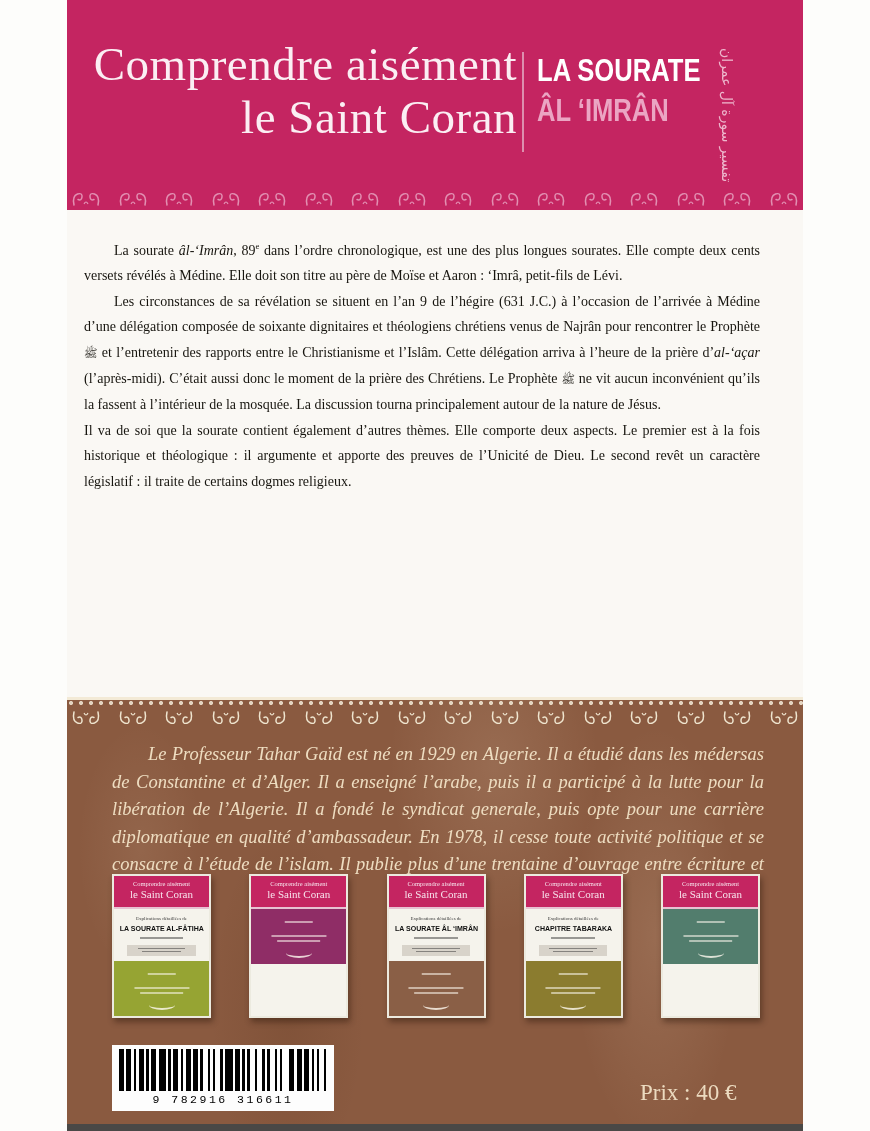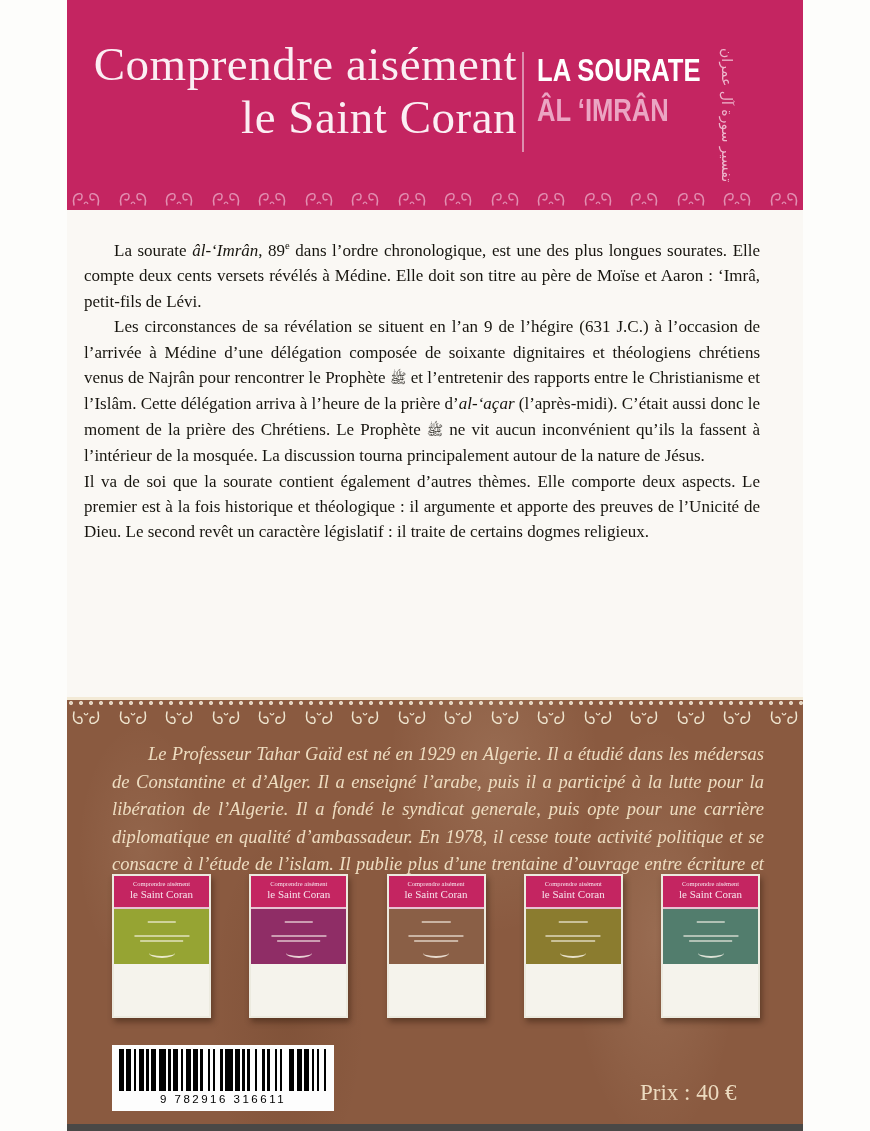--- a/index.html
+++ b/index.html
@@ -28,21 +28,21 @@
   .orn-row {
     position:absolute; left:4px; right:4px; bottom:2px; height:22px;
     display:flex; justify-content:space-between; align-items:flex-end;
   }
   .orn-row svg { display:block; }
 
   
   .white-sec { position:absolute; top:210px; left:0; width:736px; height:487px; background:#faf8f4; }
   .synopsis {
     position:absolute; top:28px; left:17px; width:676px;
-    font-size:17px; line-height:25.4px; color:#17150f; text-align:justify;
+    font-size:14px; line-height:25.4px; color:#17150f; text-align:justify;
   }
   .synopsis p { margin:0; }
   .synopsis p.indent { text-indent:30px; }
   .it { font-style:italic; }
   .synopsis sup { font-size:.62em; line-height:0; }
   .hon { font-size:.8em; }
 
   
   .brown-sec {
     position:absolute; top:697px; left:0; width:736px; height:434px;
@@ -97,21 +97,21 @@
   }
 
   
   .barcode-box {
     position:absolute; top:348px; left:45px; width:222px; height:66px;
     background:#fdfdfd; box-sizing:border-box; padding:4px 7px 2px;
   }
   .bars { height:42px; display:flex; }
   .bars div { height:100%; }
   .bc-digits {
-    font-family:Liberation Sans, sans-serif; font-size:11.5px; letter-spacing:2.5px;
+    font-family:Liberation Mono, monospace; font-size:11.5px; letter-spacing:2.5px;
     color:#000; text-align:center; margin-top:2px; white-space:nowrap;
   }
   .isbn  { position:absolute; top:383px; left:222px; font-size:23px; color:#ecdbc0; letter-spacing:.5px; }
   .price { position:absolute; top:383px; left:573px; font-size:23px; color:#ecdbc0; }
   .bottom-strip { position:absolute; bottom:0; left:0; right:0; height:7px; background:#4a4846; }
 </style>
 </head>
 <body>
 
 <div class="page">
@@ -306,20 +306,29 @@
     </div>
 
     <div class="author-note">Le Professeur Tahar Gaïd est né en 1929 en Algerie. Il a étudié dans les médersas de Constantine et d’Alger. Il a enseigné l’arabe, puis il a participé à la lutte pour la libération de l’Algerie. Il a fondé le syndicat generale, puis opte pour une carrière diplomatique en qualité d’ambassadeur. En 1978, il cesse toute activité politique et se consacre à l’étude de l’islam. Il publie plus d’une trentaine d’ouvrage entre écriture et traduction.</div>
 
     <div class="thumbs">
         <div class="thumb">
           <div class="t-head">
             <div class="t-h1">Comprendre aisément</div>
             <div class="t-h2">le Saint Coran</div>
           </div>
+          <div class="t-body">
+            <div class="t-sub">Explications détaillées de</div>
+            <div class="t-title">LA SOURATE AL-FÂTIHA</div>
+            <div class="t-line"></div>
+            <div class="t-band">
+              <div class="bl" style="width:70%"></div>
+              <div class="bl" style="width:58%"></div>
+            </div>
+          </div>
           <div class="t-foot" style="background:#96a433">
             <div class="fl" style="top:12px;width:30%"></div>
             <div class="fl" style="top:26px;width:58%"></div>
             <div class="fl" style="top:31px;width:46%"></div>
             <div class="swoosh"></div>
           </div>
         </div>
         <div class="thumb">
           <div class="t-head">
             <div class="t-h1">Comprendre aisément</div>
@@ -330,31 +339,49 @@
             <div class="fl" style="top:26px;width:58%"></div>
             <div class="fl" style="top:31px;width:46%"></div>
             <div class="swoosh"></div>
           </div>
         </div>
         <div class="thumb">
           <div class="t-head">
             <div class="t-h1">Comprendre aisément</div>
             <div class="t-h2">le Saint Coran</div>
           </div>
+          <div class="t-body">
+            <div class="t-sub">Explications détaillées de</div>
+            <div class="t-title">LA SOURATE ÂL ‘IMRÂN</div>
+            <div class="t-line"></div>
+            <div class="t-band">
+              <div class="bl" style="width:70%"></div>
+              <div class="bl" style="width:58%"></div>
+            </div>
+          </div>
           <div class="t-foot" style="background:#8a5f46">
             <div class="fl" style="top:12px;width:30%"></div>
             <div class="fl" style="top:26px;width:58%"></div>
             <div class="fl" style="top:31px;width:46%"></div>
             <div class="swoosh"></div>
           </div>
         </div>
         <div class="thumb">
           <div class="t-head">
             <div class="t-h1">Comprendre aisément</div>
             <div class="t-h2">le Saint Coran</div>
+          </div>
+          <div class="t-body">
+            <div class="t-sub">Explications détaillées de</div>
+            <div class="t-title">CHAPITRE TABARAKA</div>
+            <div class="t-line"></div>
+            <div class="t-band">
+              <div class="bl" style="width:70%"></div>
+              <div class="bl" style="width:58%"></div>
+            </div>
           </div>
           <div class="t-foot" style="background:#8b7c2f">
             <div class="fl" style="top:12px;width:30%"></div>
             <div class="fl" style="top:26px;width:58%"></div>
             <div class="fl" style="top:31px;width:46%"></div>
             <div class="swoosh"></div>
           </div>
         </div>
         <div class="thumb">
           <div class="t-head">

